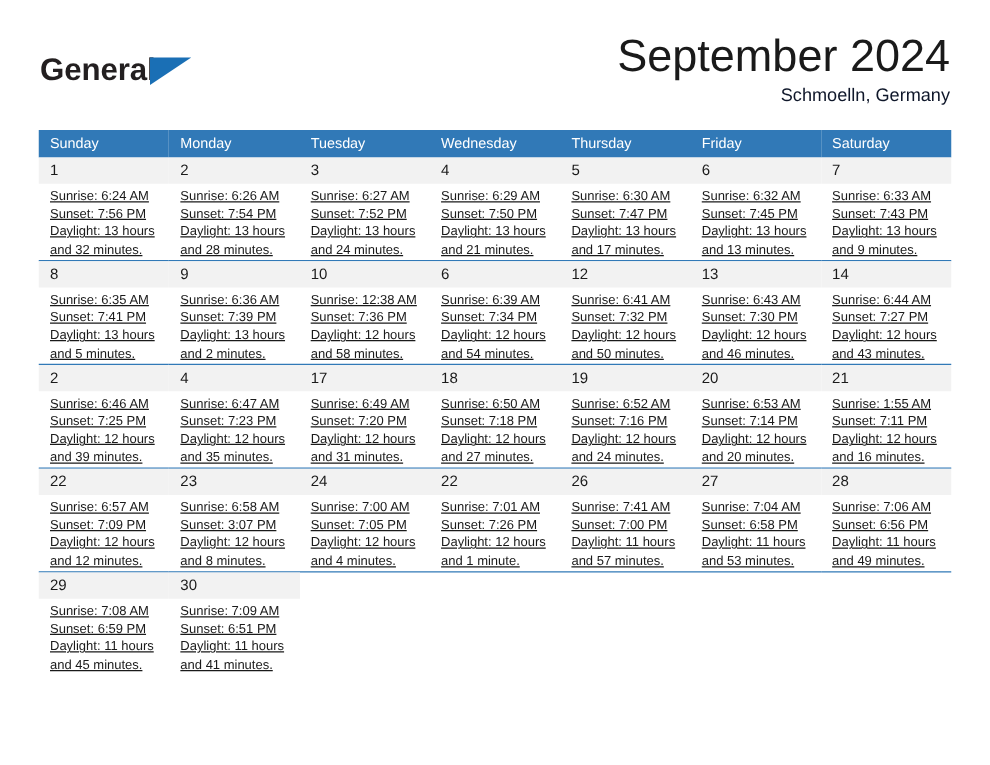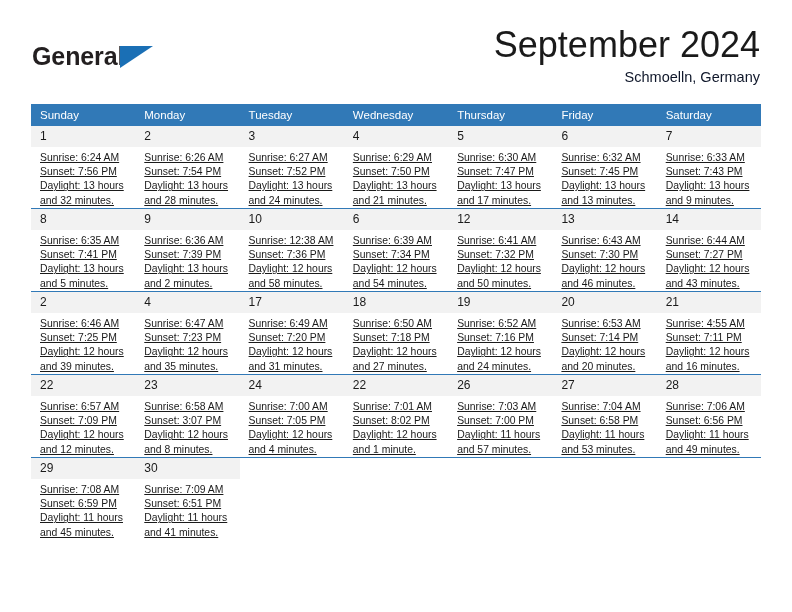--- a/index.html
+++ b/index.html
@@ -402,21 +402,21 @@
                 <div>Sunset: 7:14 PM</div>
                 <div>Daylight: 12 hours</div>
                 <div>and 20 minutes.</div>
               </div>
             </div>
           </td>
           <td>
             <div class="cell-inner">
               <div class="daynum">21</div>
               <div class="info">
-                <div>Sunrise: 4:55 AM</div>
+                <div>Sunrise: 1:55 AM</div>
                 <div>Sunset: 7:11 PM</div>
                 <div>Daylight: 12 hours</div>
                 <div>and 16 minutes.</div>
               </div>
             </div>
           </td>
         </tr>
         <tr>
           <td>
             <div class="cell-inner">
@@ -449,31 +449,31 @@
                 <div>Daylight: 12 hours</div>
                 <div>and 4 minutes.</div>
               </div>
             </div>
           </td>
           <td>
             <div class="cell-inner">
               <div class="daynum">22</div>
               <div class="info">
                 <div>Sunrise: 7:01 AM</div>
-                <div>Sunset: 8:02 PM</div>
+                <div>Sunset: 7:26 PM</div>
                 <div>Daylight: 12 hours</div>
                 <div>and 1 minute.</div>
               </div>
             </div>
           </td>
           <td>
             <div class="cell-inner">
               <div class="daynum">26</div>
               <div class="info">
-                <div>Sunrise: 7:03 AM</div>
+                <div>Sunrise: 7:41 AM</div>
                 <div>Sunset: 7:00 PM</div>
                 <div>Daylight: 11 hours</div>
                 <div>and 57 minutes.</div>
               </div>
             </div>
           </td>
           <td>
             <div class="cell-inner">
               <div class="daynum">27</div>
               <div class="info">

